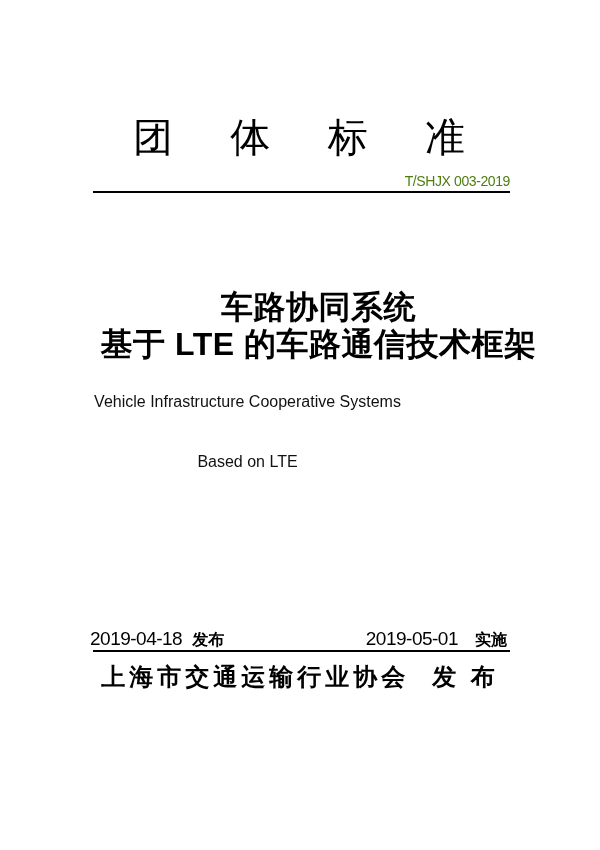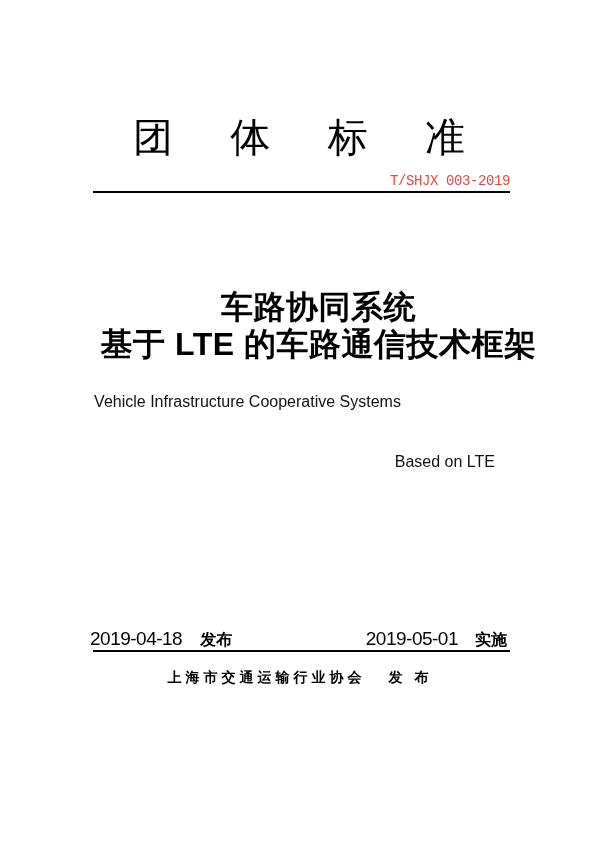--- a/index.html
+++ b/index.html
@@ -27,25 +27,25 @@
     font-size: 40px;
     line-height: 50px;
     font-weight: 500;
     color: #000000;
     white-space: nowrap;
   }
   .std-number {
     position: absolute;
     top: 173px;
     right: 90px;
-    font-family: Liberation Mono, monospace;
+    font-family: Liberation Sans, sans-serif;
     font-size: 14px;
     line-height: 16px;
     letter-spacing: -0.4px;
-    color: #ef4444;
+    color: #4d7c0f;
     white-space: nowrap;
   }
   .rule {
     position: absolute;
     left: 93px;
     width: 417px;
     background: #000000;
   }
   .rule-top { top: 191px; height: 2px; }
   .rule-bottom { top: 650px; height: 2px; }
@@ -73,21 +73,21 @@
     width: 495px;
     text-align: center;
     font-size: 16px;
     line-height: 20px;
     font-weight: 400;
     color: #111111;
     white-space: nowrap;
   }
   .en-title-1 { top: 392px; }
   .en-title-2 { top: 422px; }
-  .en-title-3 { top: 452px; text-align: right; }
+  .en-title-3 { top: 452px; }
 
   
   .dates-row {
     position: absolute;
     top: 629px;
     left: 90px;
     right: 93px;
     display: flex;
     justify-content: space-between;
     align-items: baseline;
@@ -96,31 +96,31 @@
     white-space: nowrap;
   }
   .date-num {
     font-family: Liberation Sans, sans-serif;
     font-size: 19px;
     letter-spacing: -0.5px;
     text-align: center;
   }
   .date-label {
     font-weight: 600;
-    margin-left: 18px;
+    margin-left: 10px;
   }
   .date-label-impl { margin-left: 17px; }
 
   .publisher-row {
     position: absolute;
     top: 665px;
     left: 0;
     width: 600px;
     text-align: center;
-    font-size: 14px;
+    font-size: 24px;
     line-height: 24px;
     font-weight: 600;
     white-space: nowrap;
   }
   .publisher-name { letter-spacing: 4px; }
   .issue-label { margin-left: 23px; letter-spacing: 4px; }
 </style>
 </head>
 <body>
 

